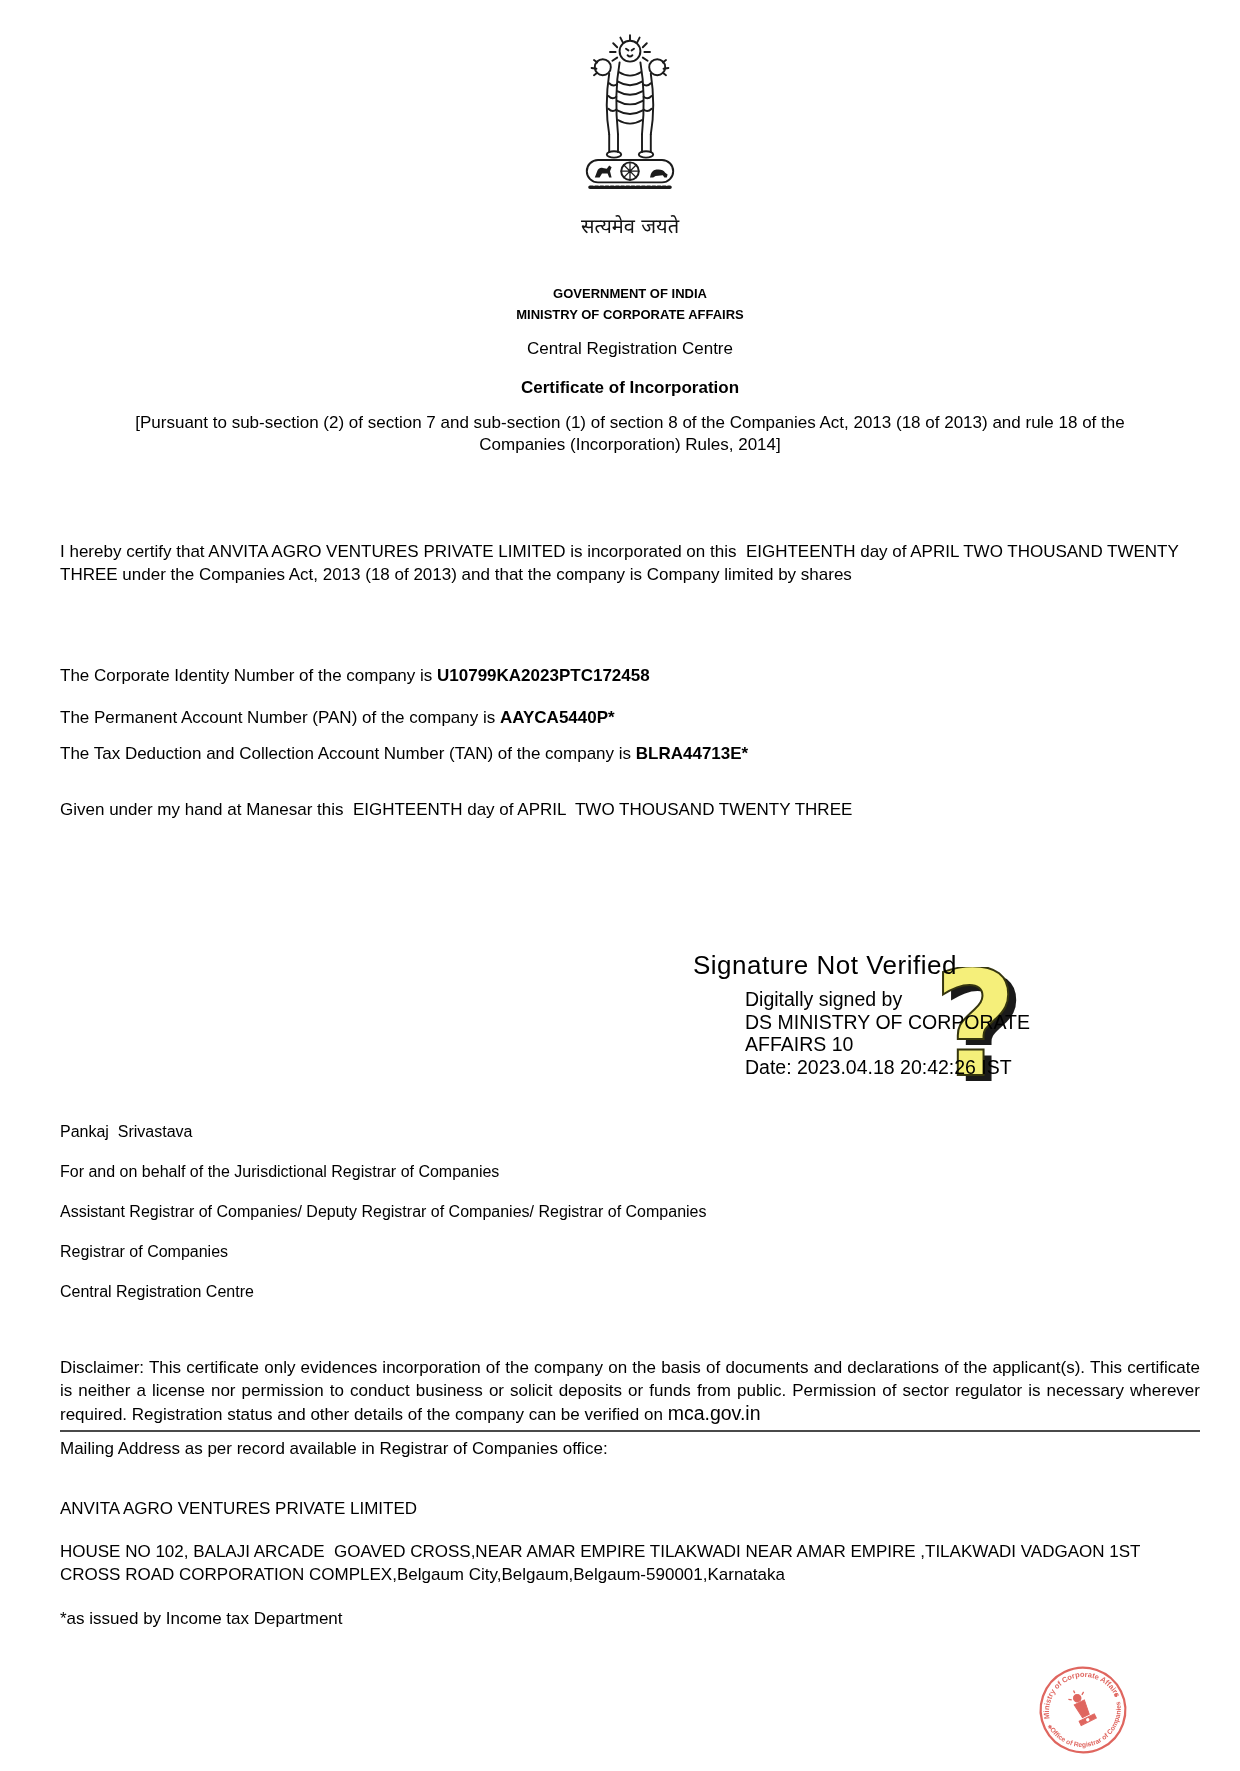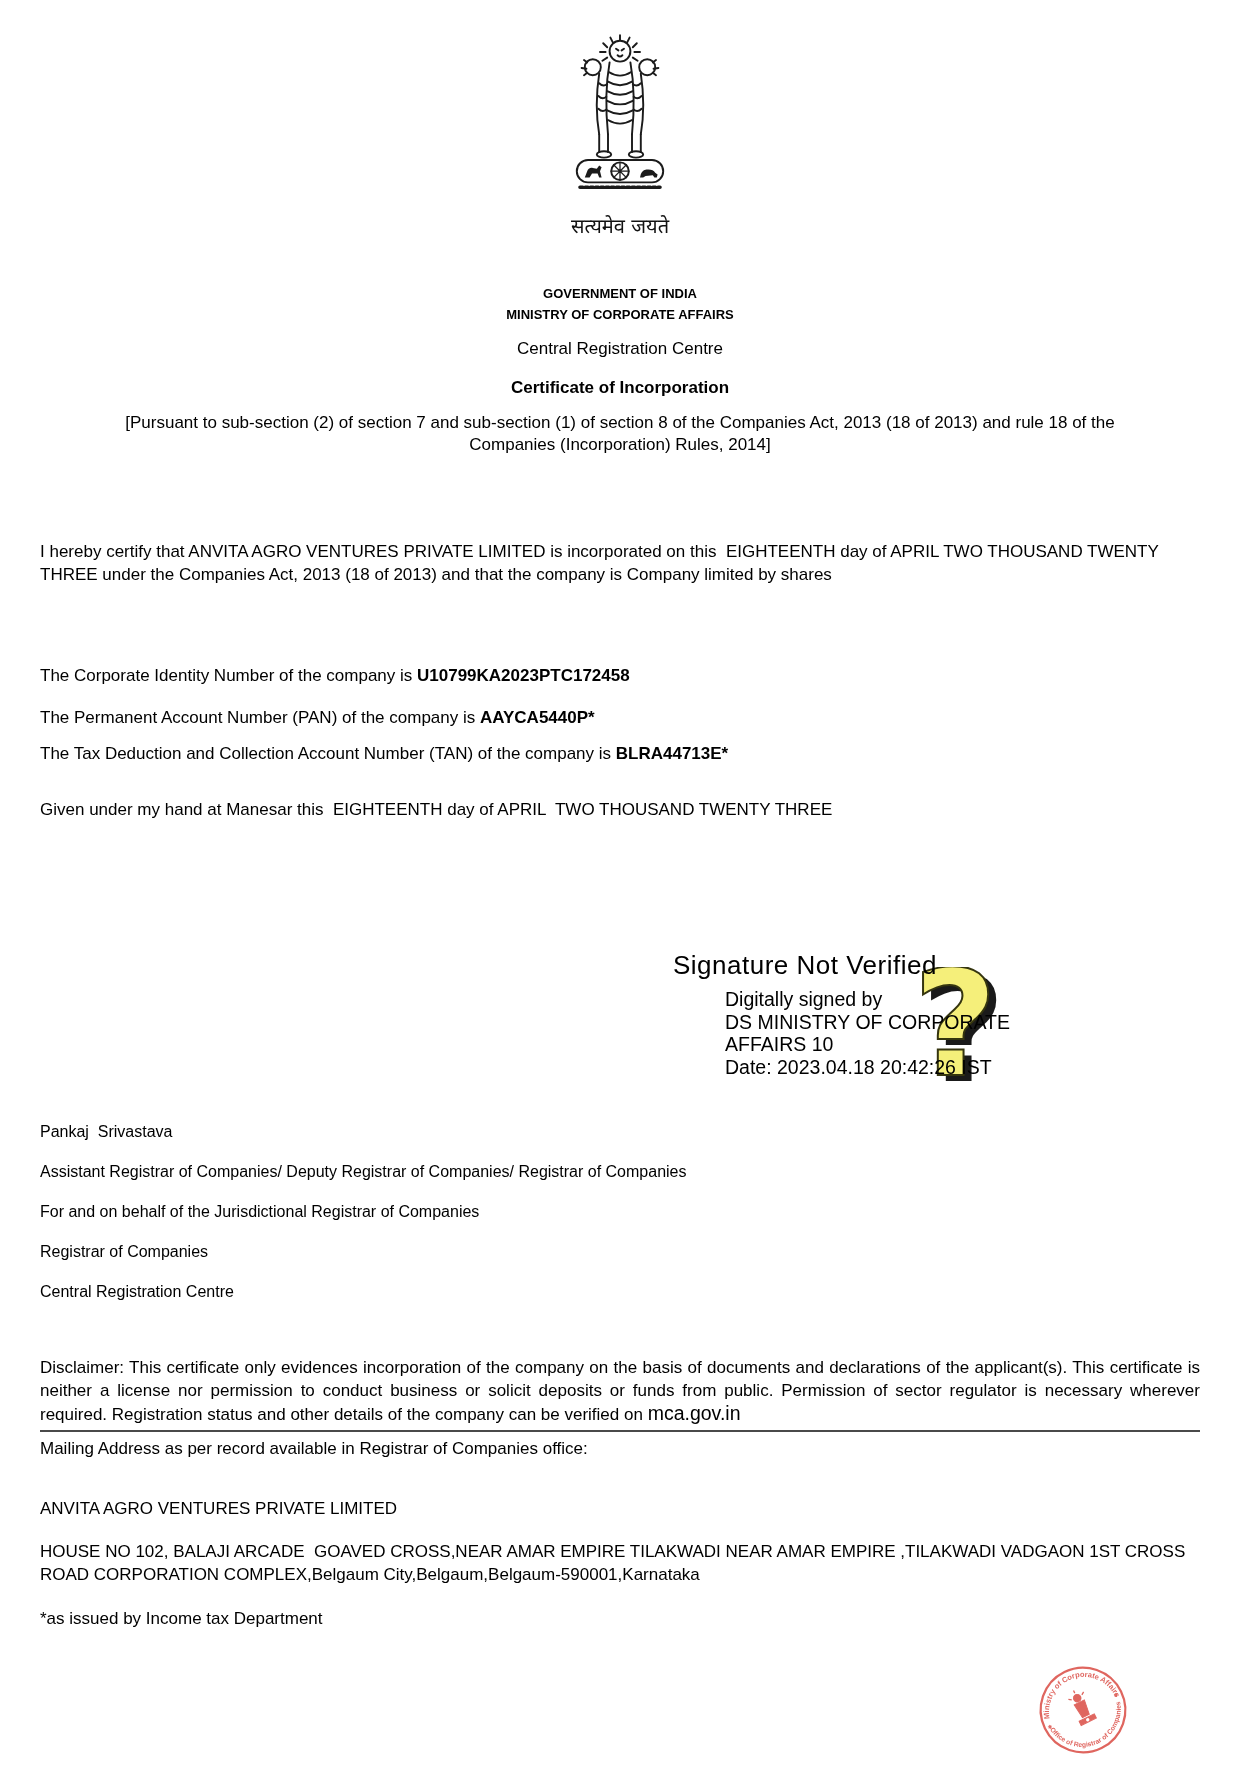--- a/index.html
+++ b/index.html
@@ -1,17 +1,17 @@
 <!DOCTYPE html>
 <html><head>
 <meta charset="utf-8">
 <style>
   * { margin:0; padding:0; box-sizing:border-box; }
   body { background:#ffffff; font-family:"Liberation Sans", "DejaVu Sans", sans-serif; color:#000; }
-  .page { position:relative; width:1240px; height:1771px; background:#fff; overflow:hidden; }
+  .page { position:relative; width:1240px; height:1771px; background:#fff; overflow:hidden;padding-left:20px; }
   .content { padding:0 40px; }
 
   .emblem-wrap { padding-top:32px; text-align:center; }
   .emblem-caption { margin-top:4px; font-size:20px; font-family:"DejaVu Sans", sans-serif; color:#111; }
 
   .gov-block { margin-top:44px; text-align:center; font-weight:bold; font-size:13px; line-height:21px; }
   .centre-line { margin-top:14px; text-align:center; font-size:17px; }
   .doc-title { margin-top:19px; text-align:center; font-weight:bold; font-size:17px; }
   .pursuant { margin-top:14px; text-align:center; font-size:17px; line-height:22px; width:1020px; margin-left:auto; margin-right:auto; }
 
@@ -114,22 +114,22 @@
       <div class="sig-details">
         <div>Digitally signed by</div>
         <div>DS MINISTRY OF CORPORATE</div>
         <div>AFFAIRS 10</div>
         <div>Date: 2023.04.18 20:42:26 IST</div>
       </div>
     </div>
 
     <div class="officer-block">
       <div style="white-space:pre-wrap;">Pankaj  Srivastava</div>
+      <div>For and on behalf of the Jurisdictional Registrar of Companies</div>
       <div>Assistant Registrar of Companies/ Deputy Registrar of Companies/ Registrar of Companies</div>
-      <div>For and on behalf of the Jurisdictional Registrar of Companies</div>
       <div>Registrar of Companies</div>
       <div>Central Registration Centre</div>
     </div>
 
     <div class="disclaimer"><span>Disclaimer: This certificate only evidences incorporation of the company on the basis of documents and declarations of the applicant(s). This certificate is neither a license nor permission to conduct business or solicit deposits or funds from public. Permission of sector regulator is necessary wherever required. Registration status and other details of the company can be verified on </span><span class="mca-link">mca.gov.in</span></div>
     <hr class="rule">
 
     <div class="mailing-heading">Mailing Address as per record available in Registrar of Companies office:</div>
     <div class="mailing-company">ANVITA AGRO VENTURES PRIVATE LIMITED</div>
     <div class="mailing-address">HOUSE NO 102, BALAJI ARCADE  GOAVED CROSS,NEAR AMAR EMPIRE TILAKWADI NEAR AMAR EMPIRE ,TILAKWADI VADGAON 1ST CROSS ROAD CORPORATION COMPLEX,Belgaum City,Belgaum,Belgaum-590001,Karnataka</div>

